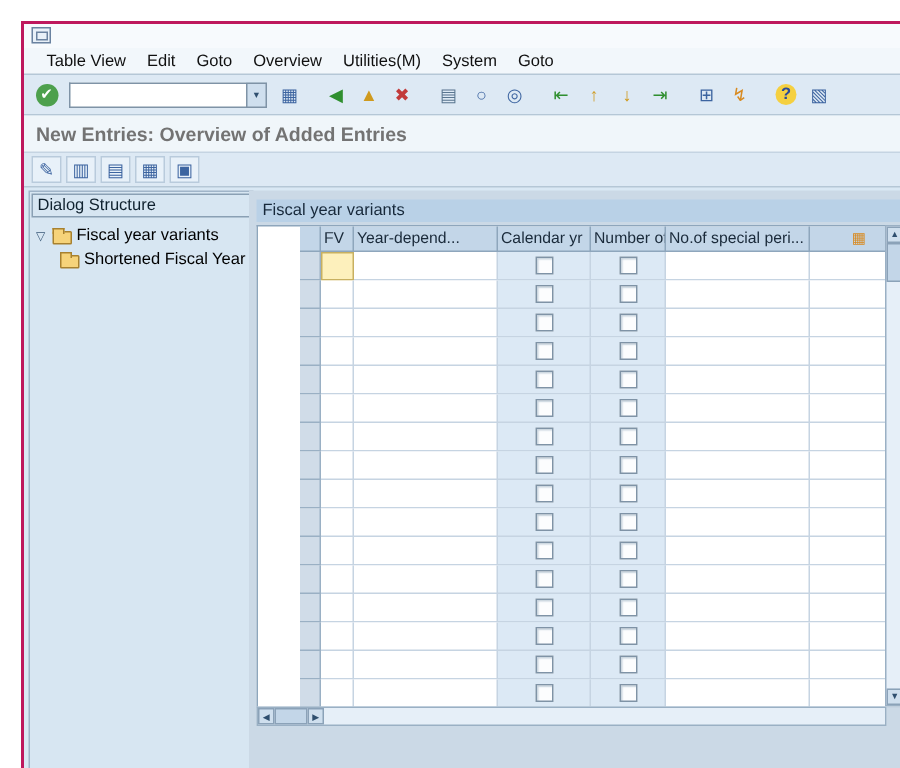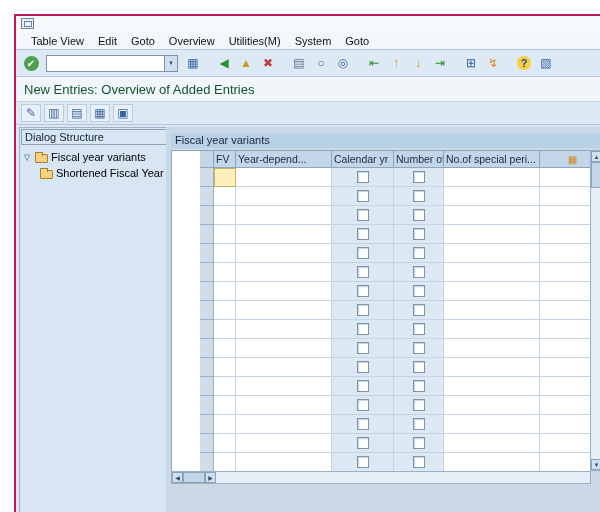--- a/index.html
+++ b/index.html
@@ -36,21 +36,21 @@
   .cmd { display: flex; align-items: center; margin: 0 3px; }
   .cmd-input { width: 118px; height: 17px; border: 1px solid #7f93a6; border-right: none;
                background: #ffffff; font-size: 11px; padding: 0 3px; font-family: "Liberation Sans", sans-serif; }
   .cmd-drop { width: 14px; height: 17px; background: #cfdfee; border: 1px solid #7f93a6;
               display: flex; align-items: center; justify-content: center; font-size: 7px; color: #2f4f6f; }
   .sep { width: 7px; height: 20px; }
 
   
   .title-row { position: absolute; left: 0; top: 61px; right: 0; height: 25px; background: #f0f6fa;
                border-bottom: 1px solid #c5d4e2; display: flex; align-items: center; padding-left: 8px; }
-  .page-title { font-size: 13px; font-weight: normal; color: #14532d; }
+  .page-title { font-size: 13px; font-weight: bold; color: #737373; }
 
   
   .app-toolbar { position: absolute; left: 0; top: 86px; right: 0; height: 23px; background: #dde9f4;
                  border-bottom: 1px solid #b5c7d6; display: flex; align-items: center; padding-left: 5px; gap: 3px; }
   .abtn { width: 20px; height: 18px; display: flex; align-items: center; justify-content: center;
           font-size: 12px; color: #3c64a0; border: 1px solid #b9cbdc; background: #e8f1f9; cursor: default; }
 
   
   .tree-panel { position: absolute; left: 3px; top: 111px; width: 150px; height: 390px;
                 background: #d7e6f2; border: 1px solid #9fb4c8; }

